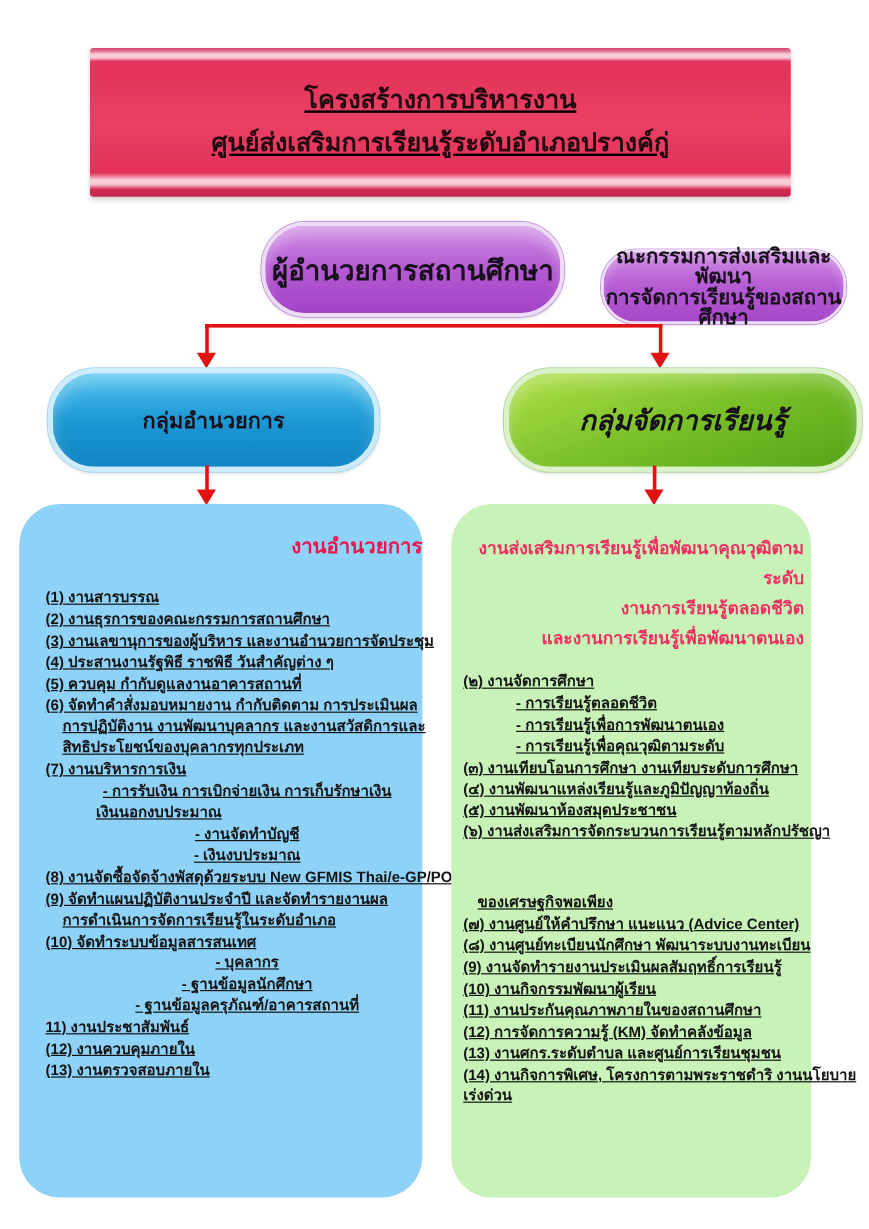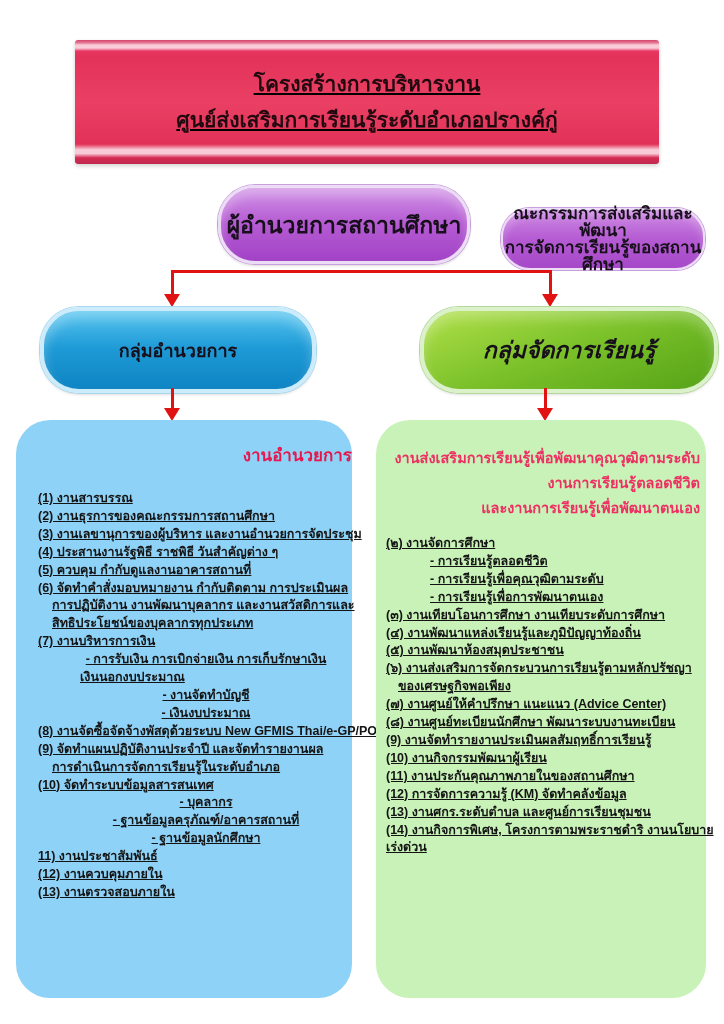--- a/index.html
+++ b/index.html
@@ -67,33 +67,33 @@
          border-top:13px solid var(--arrow_red,#e01212);}
   .head-tl{left:164px;top:294px;}
   .head-tr{left:542px;top:294px;}
   .head-bl{left:164px;top:408px;}
   .head-br{left:537px;top:408px;}
 
   
   .panel{border-radius:34px;color:var(--text,#141414);}
   .panel-admin{left:16px;top:420px;width:336px;height:578px;
     background:var(--panel_blue,#8ed2f7);padding:0;box-sizing:border-box;}
-  .panel-learning{left:376px;top:420px;width:330px;height:578px;
+  .panel-learning{left:376px;top:420px;width:300px;height:578px;
     background:var(--panel_green,#c8f2b7);padding:0;box-sizing:border-box;}
   .panel-heading{font-weight:700;text-align:right;}
   .heading-admin{margin-top:21px;font-size:17px;color:var(--heading_red,#e8164c);}
   .heading-learning{margin-top:26px;font-size:14.5px;line-height:25px;color:var(--heading_pink,#ee2f63);padding:0 6px;}
   .list{font-size:12.5px;font-weight:700;line-height:17.9px;}
   .list-admin{margin:22px 6px 0 22px;}
   .list-learning{margin:14px 4px 0 10px;}
   .line{white-space:nowrap;text-decoration:underline;}
   .list-admin .l1{padding-left:14px;}
   .list-admin .l2{padding-left:28px;text-align:center;}
   .list-admin .l3{padding-left:42px;}
-  .list-learning .l1{padding-left:12px;}
+  .list-learning .l1{padding-left:12px;margin-top:41px;}
   .list-learning .l2{padding-left:44px;}
 </style>
 </head>
 <body>
 
 <div class="stage">
 
   <div class="abs banner">
     <div class="banner-text preline">โครงสร้างการบริหารงาน
 ศูนย์ส่งเสริมการเรียนรู้ระดับอำเภอปรางค์กู่</div>
@@ -140,37 +140,37 @@
         <div class="line l0">(7) งานบริหารการเงิน</div>
         <div class="line l2">- การรับเงิน การเบิกจ่ายเงิน การเก็บรักษาเงิน</div>
         <div class="line l3">เงินนอกงบประมาณ</div>
         <div class="line l2">- งานจัดทำบัญชี</div>
         <div class="line l2">- เงินงบประมาณ</div>
         <div class="line l0">(8) งานจัดซื้อจัดจ้างพัสดุด้วยระบบ New GFMIS Thai/e-GP/PO</div>
         <div class="line l0">(9) จัดทำแผนปฏิบัติงานประจำปี และจัดทำรายงานผล</div>
         <div class="line l1">การดำเนินการจัดการเรียนรู้ในระดับอำเภอ</div>
         <div class="line l0">(10) จัดทำระบบข้อมูลสารสนเทศ</div>
         <div class="line l2">- บุคลากร</div>
+        <div class="line l2">- ฐานข้อมูลนักศึกษา</div>
         <div class="line l2">- ฐานข้อมูลครุภัณฑ์/อาคารสถานที่</div>
-        <div class="line l2">- ฐานข้อมูลนักศึกษา</div>
         <div class="line l0">11) งานประชาสัมพันธ์</div>
         <div class="line l0">(12) งานควบคุมภายใน</div>
         <div class="line l0">(13) งานตรวจสอบภายใน</div>
       </div>
   </div>
 
   <div class="abs panel panel-learning">
     <div class="panel-heading heading-learning preline">งานส่งเสริมการเรียนรู้เพื่อพัฒนาคุณวุฒิตามระดับ
 งานการเรียนรู้ตลอดชีวิต
 และงานการเรียนรู้เพื่อพัฒนาตนเอง</div>
     <div class="list list-learning">
         <div class="line l0">(๒) งานจัดการศึกษา</div>
         <div class="line l2">- การเรียนรู้ตลอดชีวิต</div>
+        <div class="line l2">- การเรียนรู้เพื่อการพัฒนาตนเอง</div>
         <div class="line l2">- การเรียนรู้เพื่อคุณวุฒิตามระดับ</div>
-        <div class="line l2">- การเรียนรู้เพื่อการพัฒนาตนเอง</div>
         <div class="line l0">(๓) งานเทียบโอนการศึกษา งานเทียบระดับการศึกษา</div>
         <div class="line l0">(๔) งานพัฒนาแหล่งเรียนรู้และภูมิปัญญาท้องถิ่น</div>
         <div class="line l0">(๕) งานพัฒนาห้องสมุดประชาชน</div>
         <div class="line l0">(๖) งานส่งเสริมการจัดกระบวนการเรียนรู้ตามหลักปรัชญา</div>
         <div class="line l1">ของเศรษฐกิจพอเพียง</div>
         <div class="line l0">(๗) งานศูนย์ให้คำปรึกษา แนะแนว (Advice Center)</div>
         <div class="line l0">(๘) งานศูนย์ทะเบียนนักศึกษา พัฒนาระบบงานทะเบียน</div>
         <div class="line l0">(9) งานจัดทำรายงานประเมินผลสัมฤทธิ์การเรียนรู้</div>
         <div class="line l0">(10) งานกิจกรรมพัฒนาผู้เรียน</div>
         <div class="line l0">(11) งานประกันคุณภาพภายในของสถานศึกษา</div>

